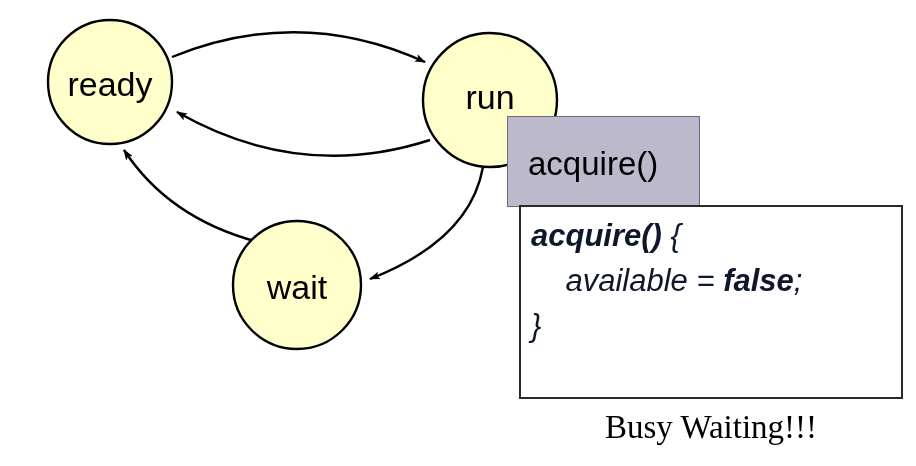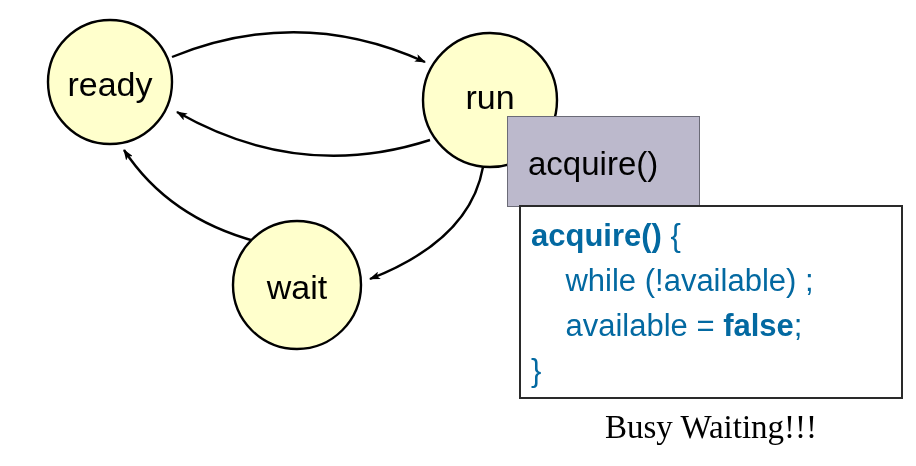--- a/index.html
+++ b/index.html
@@ -69,22 +69,23 @@
   }
   .code-lines {
     position: absolute;
     left: 10px;
     top: 6px;
     right: 4px;
   }
   .code-line {
     font-size: 31px;
     line-height: 45px;
-    color: #0369a1;
+    color: #0f172a;
     white-space: pre;
+    font-style: italic;
   }
   .code-line b {
     font-weight: bold;
   }
 
   
   .caption {
     position: absolute;
     left: 519px;
     top: 406px;
@@ -134,21 +135,20 @@
     </g>
   </svg>
 
   <div class="gray-box">
     <div class="gray-box-label">acquire()</div>
   </div>
 
   <div class="code-box">
     <div class="code-lines">
       <div class="code-line"><b>acquire()</b><span> {</span></div>
-      <div class="code-line"><span>    while (!available) ;</span></div>
       <div class="code-line"><span>    available = </span><b>false</b><span>;</span></div>
       <div class="code-line"><span>}</span></div>
     </div>
   </div>
 
   <div class="caption">Busy Waiting!!!</div>
 
 </div>
 
 </body></html>

